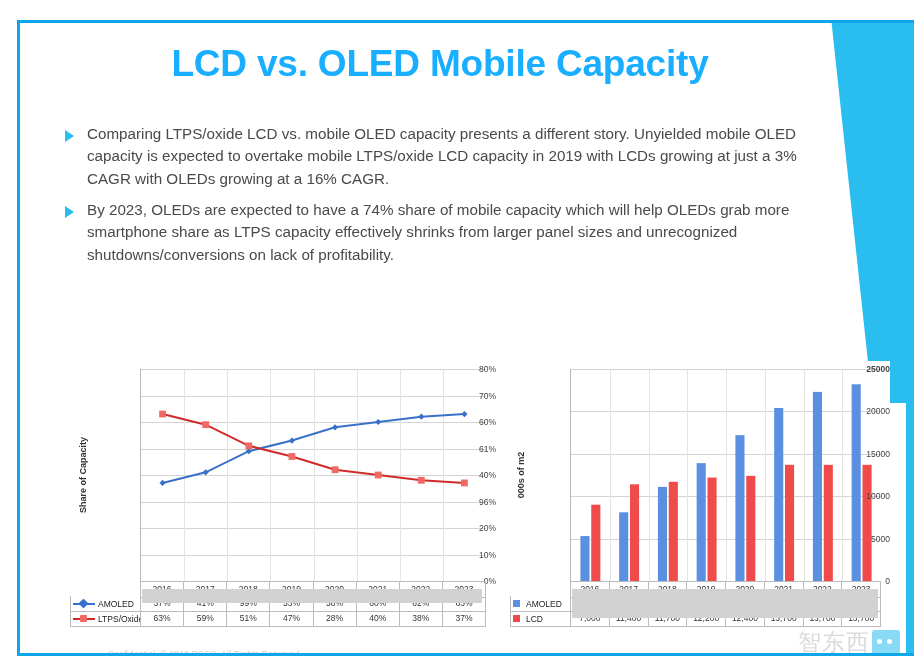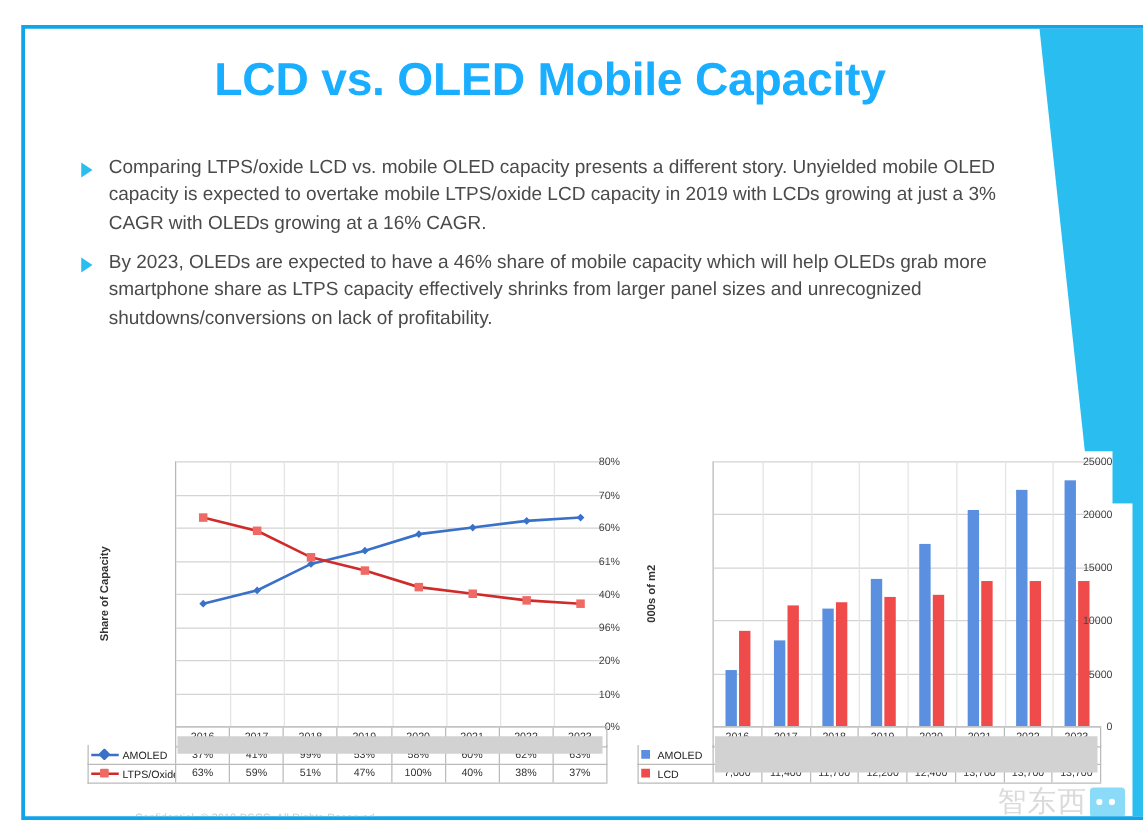--- a/index.html
+++ b/index.html
@@ -130,21 +130,21 @@
     <div class="bullet">
       <div class="bmark">
           <div class="tri"></div>
         </div>
       <div class="btext">Comparing LTPS/oxide LCD vs. mobile OLED capacity presents a different story. Unyielded mobile OLED capacity is expected to overtake mobile LTPS/oxide LCD capacity in 2019 with LCDs growing at just a 3% CAGR with OLEDs growing at a 16% CAGR.</div>
     </div>
     <div class="bullet">
       <div class="bmark">
           <div class="tri"></div>
         </div>
-      <div class="btext">By 2023, OLEDs are expected to have a 46% share of mobile capacity which will help OLEDs grab more smartphone share as LTPS capacity effectively shrinks from larger panel sizes and unrecognized shutdowns/conversions on lack of profitability.</div>
+      <div class="btext">By 2023, OLEDs are expected to have a 74% share of mobile capacity which will help OLEDs grab more smartphone share as LTPS capacity effectively shrinks from larger panel sizes and unrecognized shutdowns/conversions on lack of profitability.</div>
     </div>
   </div>
 
   <div class="chartbox" id="chart-left">
       <div class="ylabel" style="top: 114px; left: 10px; transform: rotate(-90deg) translate(-50%, 0px);">Share of Capacity</div>
       <div class="plot" style="left: 72px; top: 8px; width: 345px; height: 212px;">
         <div class="gridline" style="top: 212px;"></div>
         <div class="gridline" style="top: 185.5px;"></div>
         <div class="gridline" style="top: 159px;"></div>
         <div class="gridline" style="top: 132.5px;"></div>
@@ -222,21 +222,21 @@
           <div class="legmark-line">
             <i style="background: rgb(208, 43, 43);"></i>
             <b style="background: rgb(239, 106, 100);"></b>
           </div>
           <span>LTPS/Oxide</span>
         </div>
         <div class="tcell">63%</div>
         <div class="tcell">59%</div>
         <div class="tcell">51%</div>
         <div class="tcell">47%</div>
-        <div class="tcell">100%</div>
+        <div class="tcell">28%</div>
         <div class="tcell">40%</div>
         <div class="tcell">38%</div>
         <div class="tcell">37%</div>
       </div>
       <div class="selmask" style="left: 74px; top: 228px; width: 340px; height: 14px;"></div>
     </div>
   <div class="chartbox" id="chart-right">
       <div class="ylabel" style="top: 114px; left: 8px; transform: rotate(-90deg) translate(-50%, 0px);">000s of m2</div>
       <div class="plot" style="left: 62px; top: 8px; width: 310px; height: 212px;">
         <div class="gridline" style="top: 212px;"></div>
@@ -269,21 +269,21 @@
           <rect x="213.99687500000002" y="95.82399999999998" width="9.10625" height="116.17600000000002" fill="#ef4b4b"></rect>
           <rect x="252.74687500000002" y="95.82399999999998" width="9.10625" height="116.17600000000002" fill="#ef4b4b"></rect>
           <rect x="291.49687500000005" y="95.82399999999998" width="9.10625" height="116.17600000000002" fill="#ef4b4b"></rect>
         </svg>
       </div>
       <div class="ytick" style="top: 220px; width: 58px;">0</div>
       <div class="ytick" style="top: 177.6px; width: 58px;">5000</div>
       <div class="ytick" style="top: 135.2px; width: 58px;">10000</div>
       <div class="ytick" style="top: 92.8px; width: 58px;">15000</div>
       <div class="ytick" style="top: 50.4px; width: 58px;">20000</div>
-      <div class="ytick" style="top: 8px; width: 58px;">25000</div>
+      <div class="ytick" style="top: 8px; width: 58px; font-weight: bold;">25000</div>
       <div class="xaxis" style="left: 62px; top: 220px; width: 310px;">
         <div class="xcell">2016</div>
         <div class="xcell">2017</div>
         <div class="xcell">2018</div>
         <div class="xcell">2019</div>
         <div class="xcell">2020</div>
         <div class="xcell">2021</div>
         <div class="xcell">2022</div>
         <div class="xcell">2023</div>
       </div>

